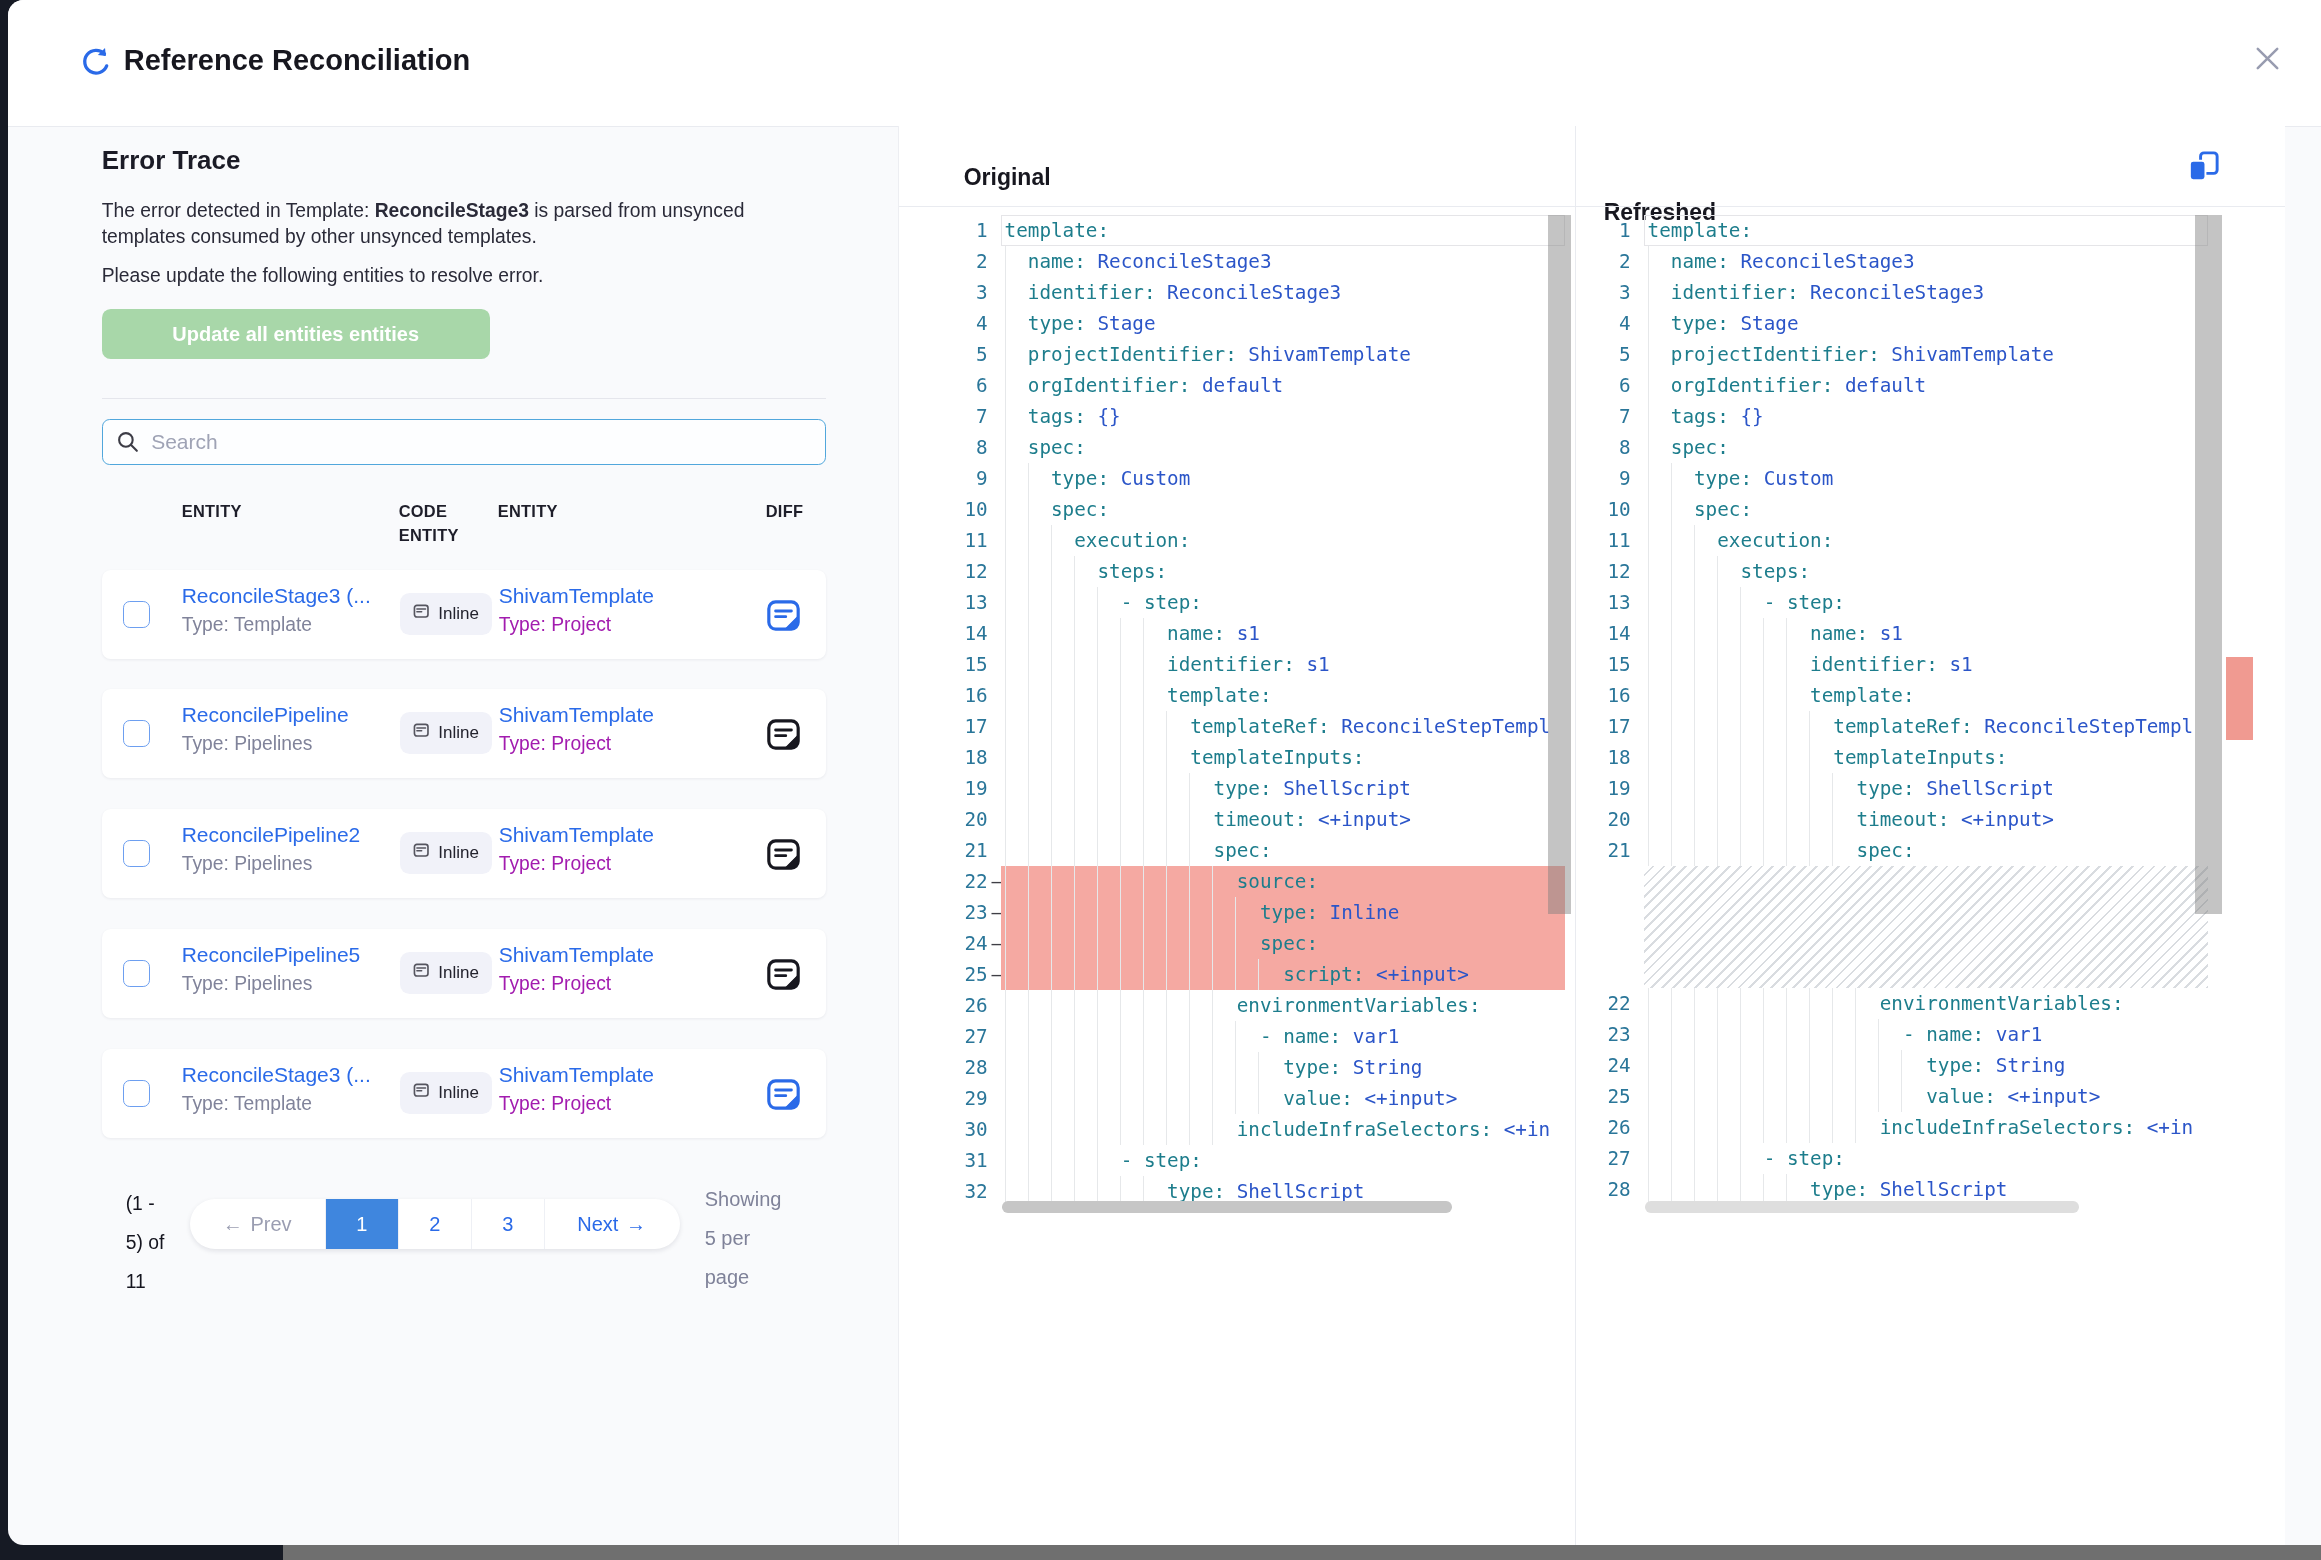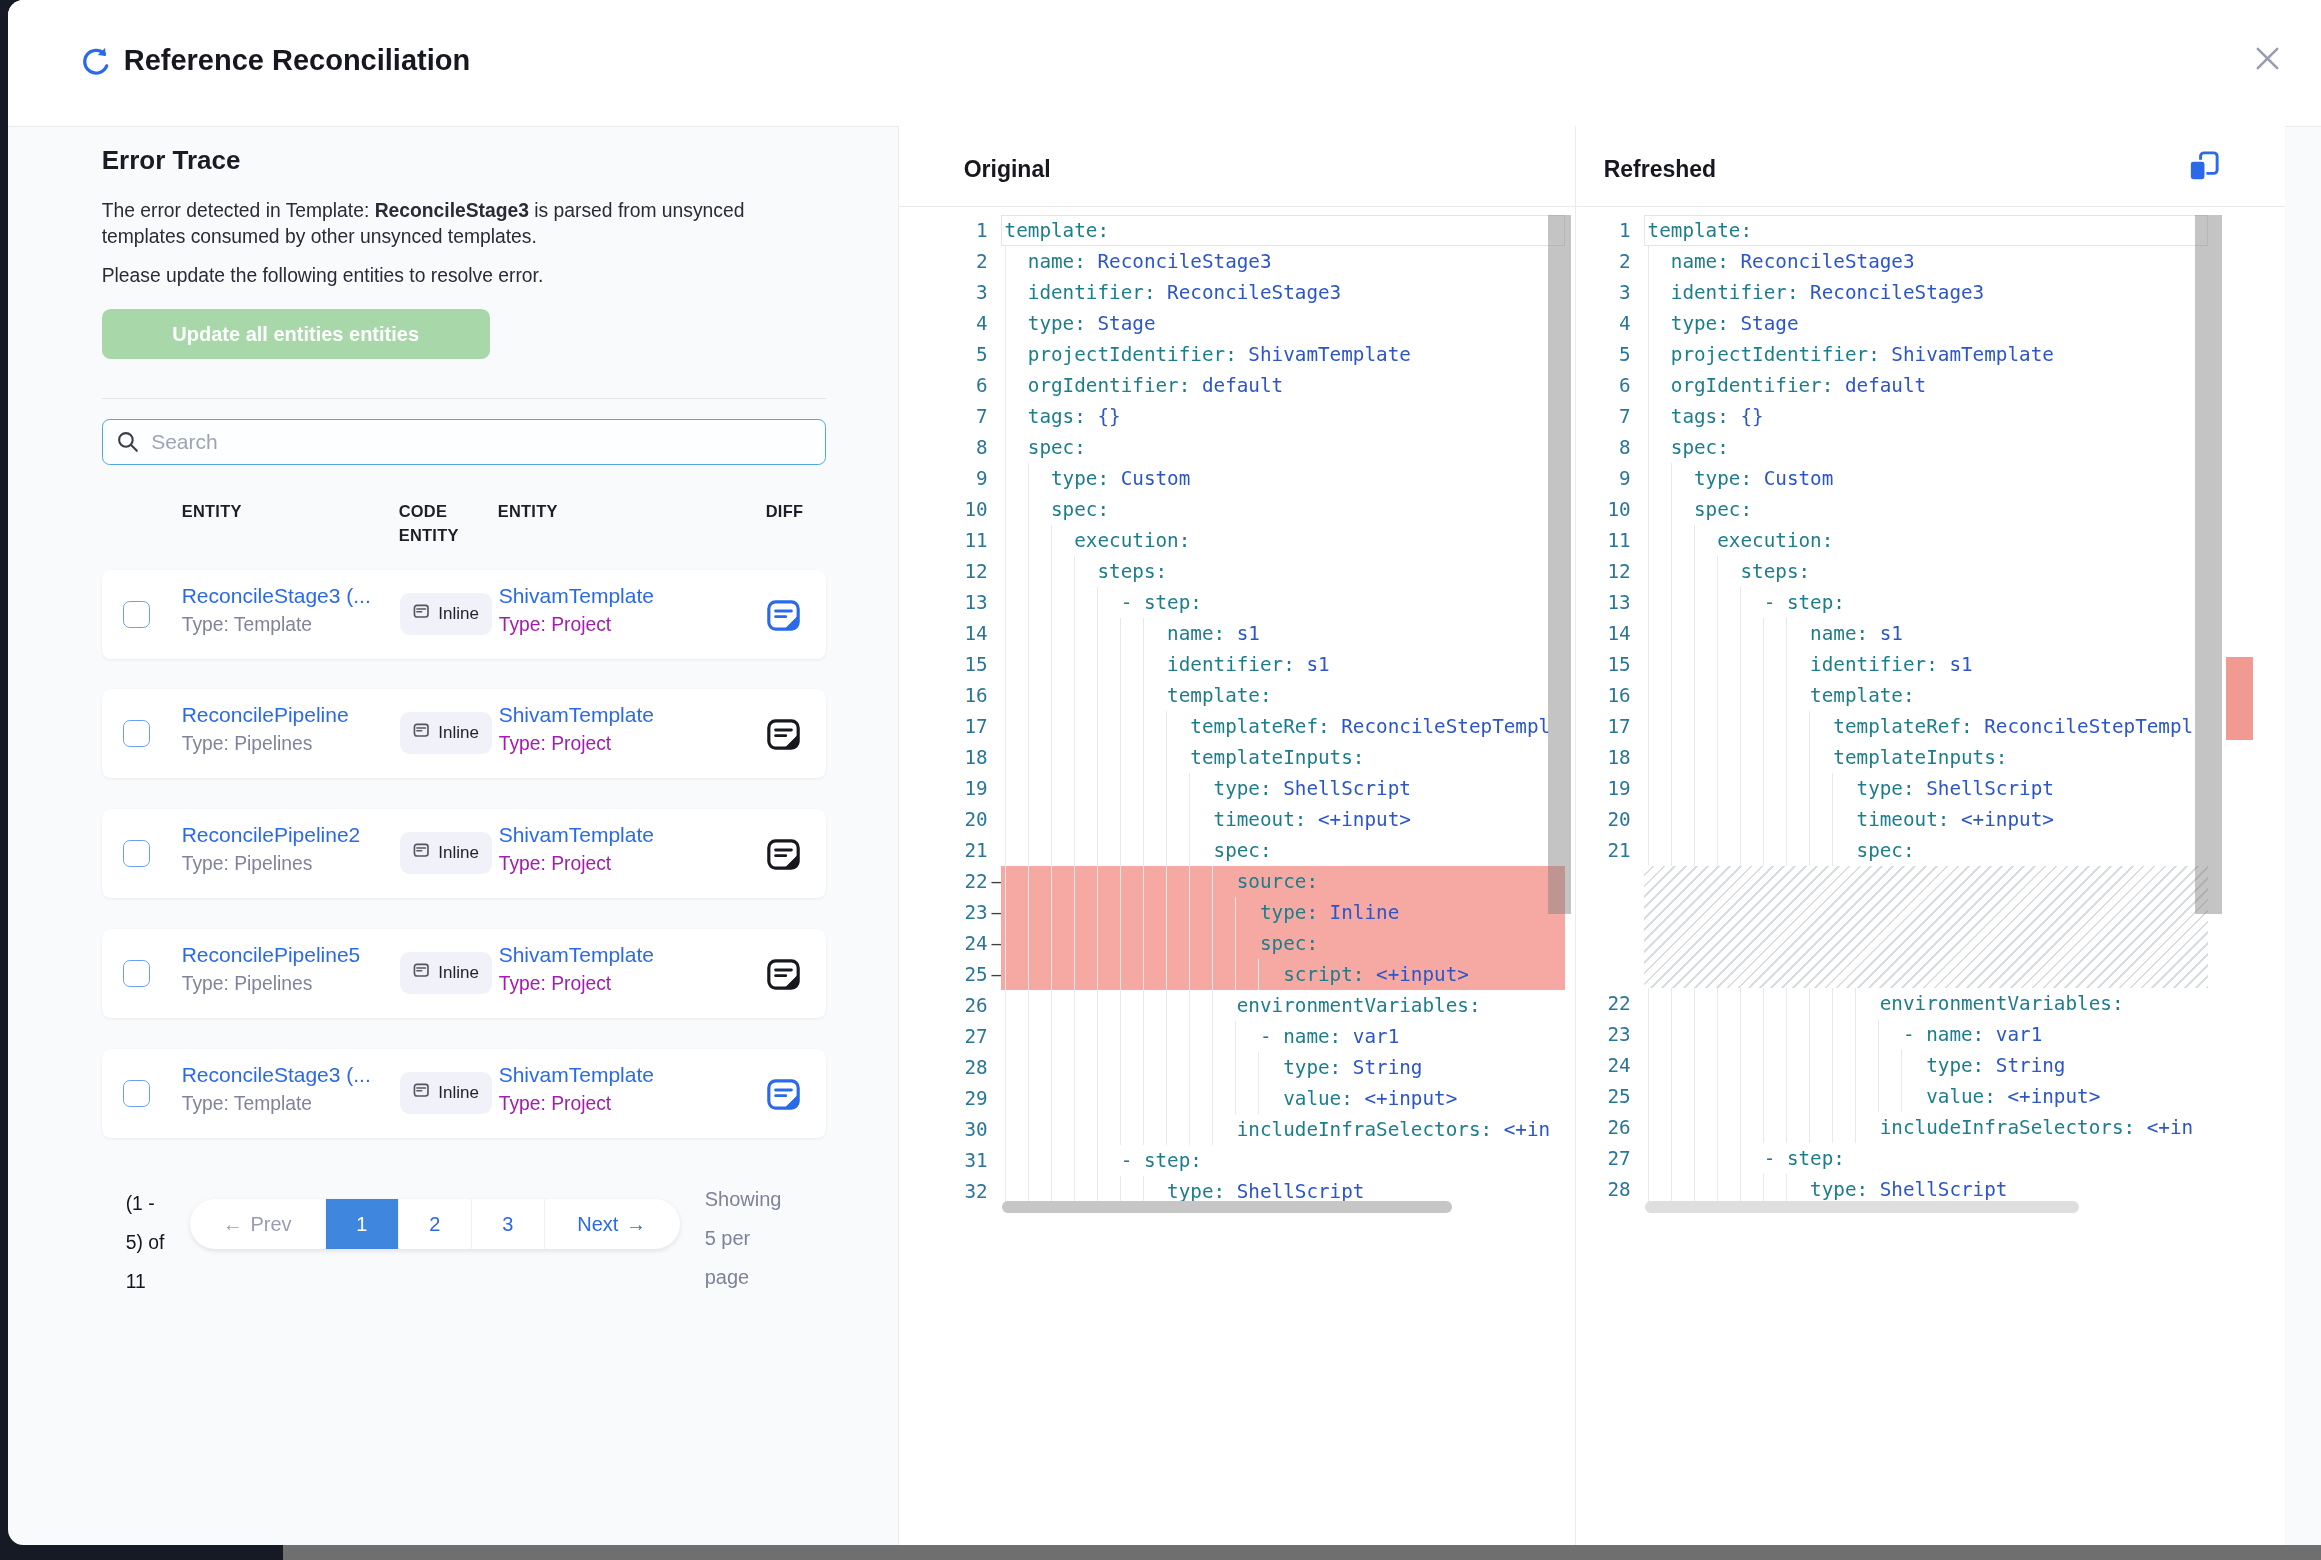--- a/index.html
+++ b/index.html
@@ -77,23 +77,23 @@
   #prev-btn{width:135px;color:#9a9db1;gap:7.7px;}
   #next-btn{width:135px;color:#2a6ae8;gap:7.7px;}
   .pnum{width:73px;color:#2a6ae8;}
   .pnum.active{background:#3f86de;color:#ffffff;}
   #perpage{position:absolute;left:697px;top:1180px;width:135px;font-size:20px;line-height:39px;color:#7f8299;}
   
   #diffcard{
     position:absolute;left:890px;top:126px;width:1386px;height:1419px;background:#ffffff;
     border-left:1px solid #edeef2;
   }
-  #diffcard .ptitle{position:absolute;top:30px;font-size:23px;font-weight:700;color:#17171f;}
+  #diffcard .ptitle{position:absolute;top:38px;font-size:23px;font-weight:700;color:#17171f;}
   #orig-title{left:65px;}
-  #refr-title{left:705px;}
+  #refr-title{left:705px;margin-top:35px;}
   #copy-ic{position:absolute;left:1284px;top:23px;width:41px;height:37px;cursor:pointer;}
   #dc-hdr-line{position:absolute;left:0;top:80px;width:1386px;height:1px;background:#e9ebf0;}
   #dc-vline{position:absolute;left:676px;top:0;width:1px;height:1419px;background:#e9ebf0;}
   
   .gutter{position:absolute;top:89px;font-family:"DejaVu Sans Mono",monospace;font-size:19.3px;color:#2a7699;text-align:right;}
   #og{left:0;width:89px;}
   #rg{left:678px;width:54px;}
   .codecol{position:absolute;top:89px;overflow:hidden;font-family:"DejaVu Sans Mono",monospace;font-size:19.3px;}
   #oc{left:102px;width:564px;}
   #rc{left:745px;width:564px;}

